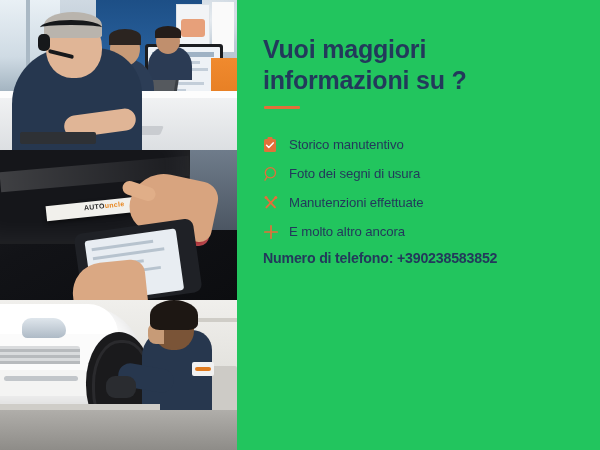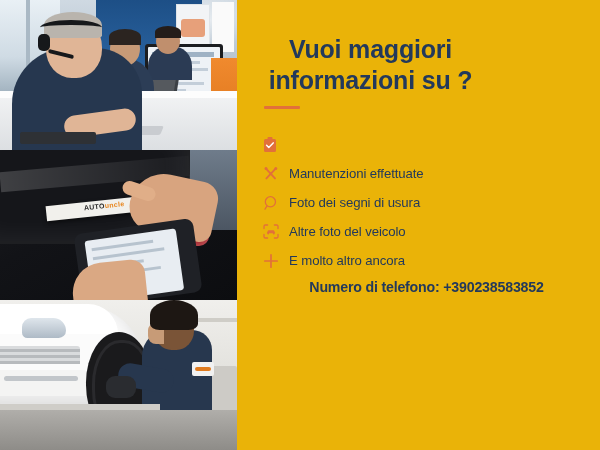--- a/index.html
+++ b/index.html
@@ -103,21 +103,21 @@
   .p3 .mhead{position:absolute;left:154px;top:6px;width:40px;height:44px;background:#7a5437;border-radius:50% 50% 44% 44%;}
   .p3 .mhair{position:absolute;left:150px;top:0px;width:48px;height:30px;background:#1d1713;border-radius:50% 50% 20% 20%;}
   .p3 .mface{position:absolute;left:148px;top:24px;width:16px;height:20px;background:#c79b77;border-radius:6px 0 0 8px;}
   .p3 .marm{position:absolute;left:118px;top:66px;width:56px;height:24px;background:#27374e;border-radius:12px;transform:rotate(10deg);}
   .p3 .mglove{position:absolute;left:106px;top:76px;width:30px;height:22px;background:#2a2c30;border-radius:9px;}
   .p3 .patch{position:absolute;left:192px;top:62px;width:22px;height:14px;background:#f1f1f1;border-radius:2px;}
   .p3 .patch:after{content:"";position:absolute;left:3px;top:5px;width:16px;height:4px;background:#e07b1f;border-radius:2px;}
   .p3 .cab{position:absolute;right:0;bottom:38px;width:60px;height:46px;background:#cdcbc6;border-radius:2px;}
 
   
-  .panel{flex:1;position:relative;background:#eab308;padding:0;text-align:center;}
+  .panel{flex:1;position:relative;background:#22c55e;padding:0;}
   .inner{position:absolute;left:26px;top:34px;right:10px;}
 
   .headline{
     font-size:25px;line-height:1.22;font-weight:bold;color:#23395b;
     margin:0;letter-spacing:-.2px;max-width:215px;
   }
   .rule{width:36px;height:3px;background:#e2703a;margin:11px 0 0 1px;border-radius:1px;}
 
   
   .list{margin-top:21px;}
@@ -242,55 +242,45 @@
       <div class="list">
 
         <div class="li">
           <span class="ic">
             <svg class="i" width="14" height="16" viewBox="0 0 14 16">
               <rect x="1" y="2" width="12" height="13" rx="1.5" fill="#e2703a"></rect>
               <rect x="4.5" y="0" width="5" height="3" rx="1" fill="#e2703a"></rect>
               <path d="M3.6 8.2l2.2 2.3 4.4-4.6" stroke="#fff" stroke-width="1.5" fill="none" stroke-linecap="round" stroke-linejoin="round"></path>
             </svg>
           </span>
+          <span class="lb">Storico manutentivo</span>
+        </div>
+
+        <div class="li">
+          <span class="ic">
+            <svg class="i" width="16" height="16" viewBox="0 0 16 16">
+              <circle cx="7.4" cy="6.8" r="5.1" stroke="#e2703a" stroke-width="1.3" fill="none"></circle>
+              <path d="M3.9 11.2L2 14.2" stroke="#e2703a" stroke-width="1.3" stroke-linecap="round"></path>
+            </svg>
+          </span>
+          <span class="lb">Foto dei segni di usura</span>
         </div>
 
         <div class="li">
           <span class="ic">
             <svg class="i" width="16" height="16" viewBox="0 0 16 16">
               <path d="M3 2.6l9 9.8M12.6 2.6l-9.2 9.8" stroke="#e2703a" stroke-width="1.9" stroke-linecap="round"></path>
               <circle cx="3" cy="2.6" r="1.5" fill="#e2703a"></circle>
               <circle cx="12.8" cy="2.6" r="1.5" fill="#e2703a"></circle>
               <circle cx="7.9" cy="7.6" r="1.3" fill="#e2703a"></circle>
             </svg>
           </span>
           <span class="lb">Manutenzioni effettuate</span>
         </div>
 
-        <div class="li">
-          <span class="ic">
-            <svg class="i" width="16" height="16" viewBox="0 0 16 16">
-              <circle cx="7.4" cy="6.8" r="5.1" stroke="#e2703a" stroke-width="1.3" fill="none"></circle>
-              <path d="M3.9 11.2L2 14.2" stroke="#e2703a" stroke-width="1.3" stroke-linecap="round"></path>
-            </svg>
-          </span>
-          <span class="lb">Foto dei segni di usura</span>
-        </div>
-
-        <div class="li">
-          <span class="ic">
-            <svg class="i" width="16" height="15" viewBox="0 0 16 15">
-              <path d="M1 4.6V2.2A1.2 1.2 0 012.2 1h2.4M11.4 1h2.4A1.2 1.2 0 0115 2.2v2.4M15 10.4v2.4a1.2 1.2 0 01-1.2 1.2h-2.4M4.6 14H2.2A1.2 1.2 0 011 12.8v-2.4" stroke="#e2703a" stroke-width="1.3" fill="none" stroke-linecap="round"></path>
-              <path d="M3.8 9.3h8.4l-.9-2.3a1 1 0 00-.95-.65H5.65a1 1 0 00-.95.65z" fill="#e2703a"></path>
-              <circle cx="5.2" cy="9.6" r="0.95" fill="#e2703a"></circle>
-              <circle cx="10.8" cy="9.6" r="0.95" fill="#e2703a"></circle>
-            </svg>
-          </span>
-          <span class="lb">Altre foto del veicolo</span>
-        </div>
 
         <div class="li">
           <span class="ic">
             <svg class="i" width="16" height="16" viewBox="0 0 16 16">
               <path d="M8 1.8v12.4M1.8 8h12.4" stroke="#e2703a" stroke-width="1.7" stroke-linecap="round"></path>
             </svg>
           </span>
           <span class="lb">E molto altro ancora</span>
         </div>
 

